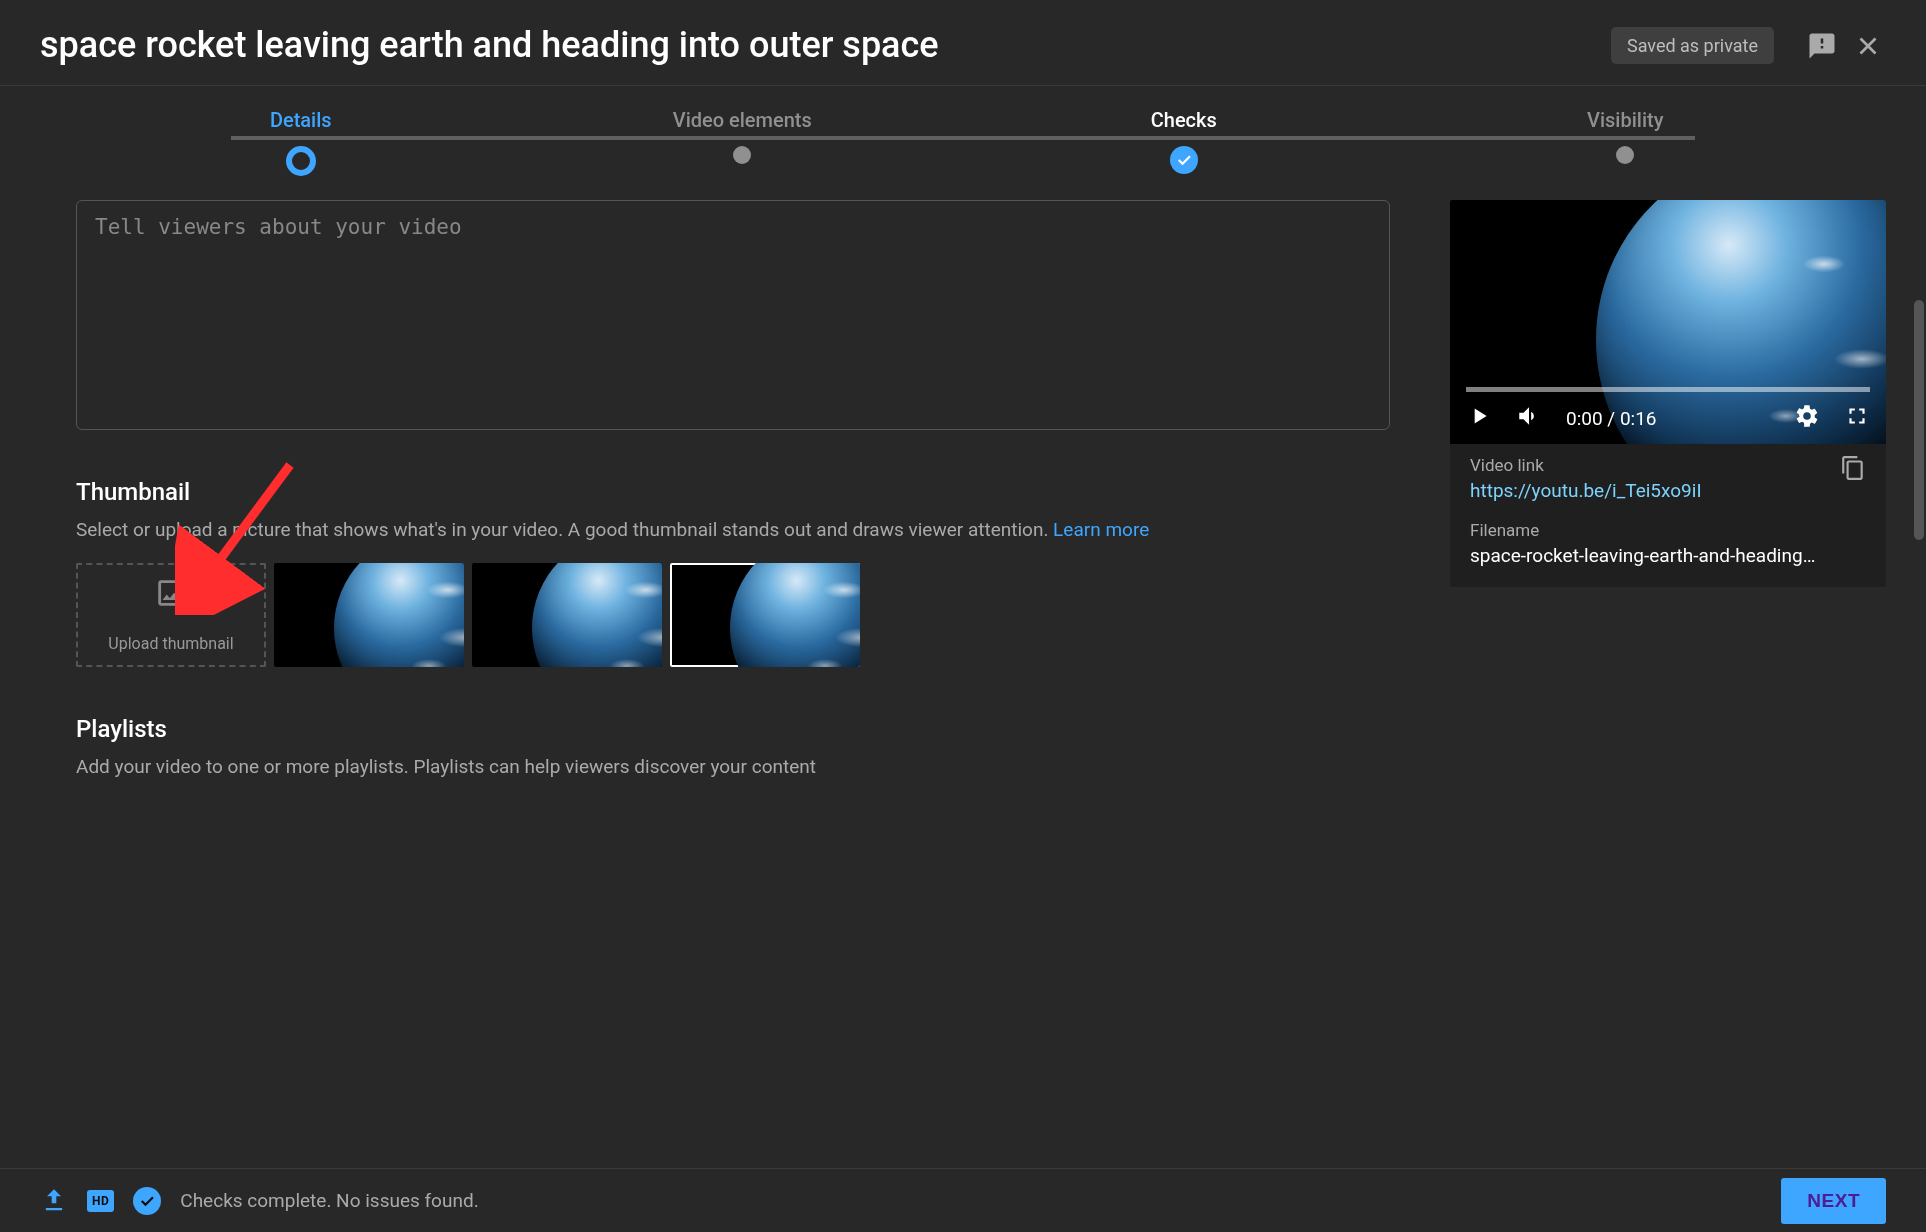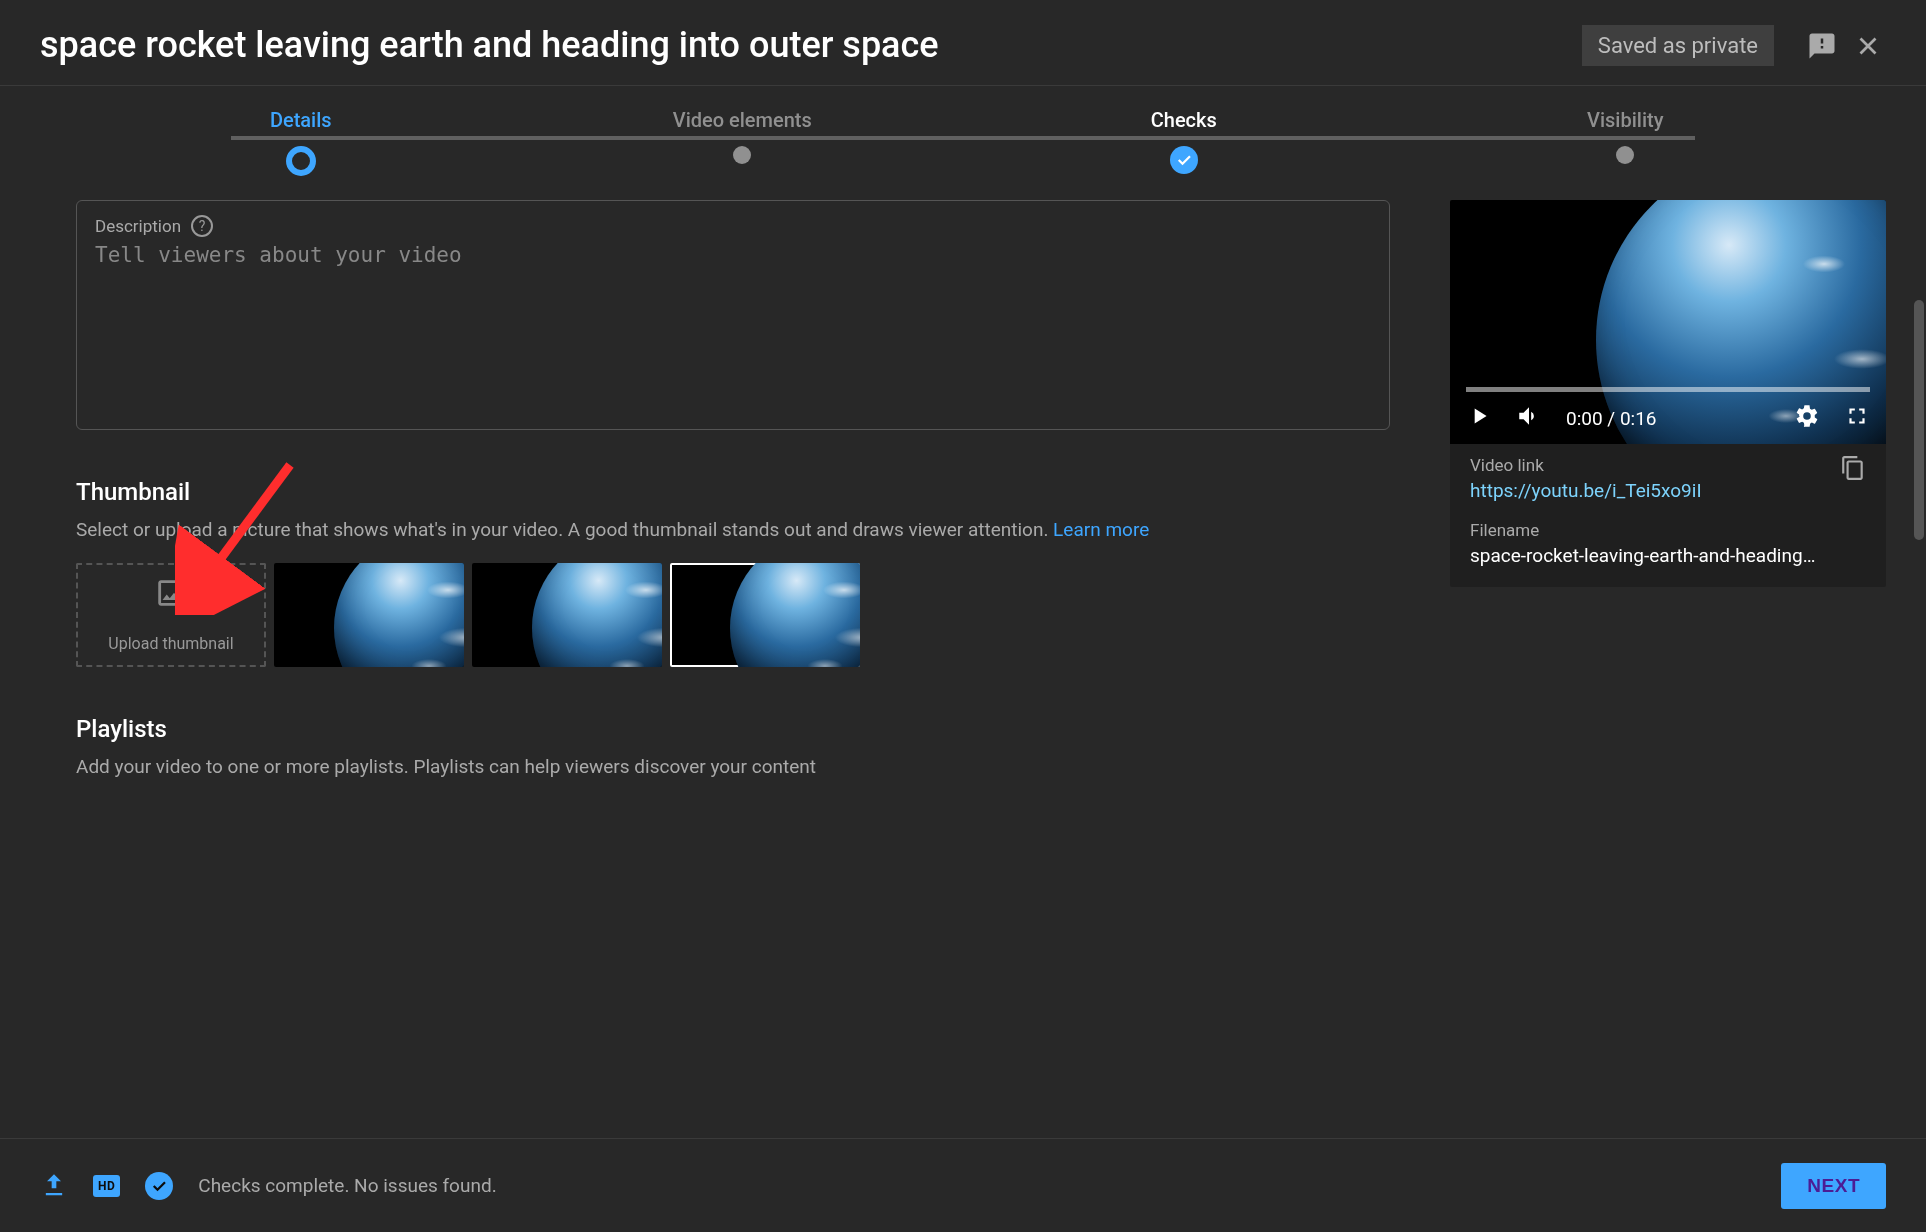--- a/index.html
+++ b/index.html
@@ -29,23 +29,23 @@
     flex: 1;
     font-size: 36px;
     font-weight: 500;
     color: #fff;
     line-height: 1.2;
     padding-right: 20px;
   }
   .saved-chip {
     background: #3f3f3f;
     color: #bdbdbd;
-    font-size: 22px;
+    font-size: 18px;
     padding: 8px 16px;
-    border-radius: 0;
+    border-radius: 5px;
     margin-right: 20px;
     white-space: nowrap;
   }
   .header-icon {
     width: 36px;
     height: 36px;
     display: flex;
     align-items: center;
     justify-content: center;
     color: #aaa;
@@ -257,25 +257,25 @@
   .meta-text { flex:1; min-width:0; }
   .meta-label { color: #aaa; font-size: 17px; margin-bottom: 4px; }
   .meta-link  { color: #7dd3fc; font-size: 19px; word-break: break-all; cursor:pointer; }
   .meta-value { color: #fff; font-size: 19px; white-space: nowrap; overflow:hidden; text-overflow: ellipsis; }
   .copy-btn { color:#aaa; cursor:pointer; }
   .copy-btn svg { width:26px; height:26px; }
 
   
   .footer {
     border-top: 1px solid #3a3a3a;
-    height: 94px;
+    height: 64px;
     display: flex;
     align-items: center;
     padding: 0 40px;
-    gap: 25px;
+    gap: 19px;
   }
   .footer-icon { color:#3ea6ff; display:flex; align-items:center; }
   .footer-icon svg { width: 28px; height: 28px; }
   .hd-badge {
     background:#3ea6ff;
     color:#0d0d0d;
     font-weight:700;
     font-size:12px;
     padding:4px 5px;
     border-radius:3px;
@@ -360,24 +360,20 @@
     <div class="step">
       <div class="step-label">Visibility</div>
       <div class="step-dot small"></div>
     </div>
   </div>
 
   <div class="content">
     <div class="main-col">
 
       <div class="desc-box">
-        <div class="desc-label-row">
-          <span class="desc-label">Description</span>
-          <span class="help-icon">?</span>
-        </div>
         <textarea class="desc-input" placeholder="Tell viewers about your video" style=""></textarea>
       </div>
 
       <div class="section-title">Thumbnail</div>
       <div class="section-help">
         <span>Select or upload a picture that shows what's in your video. A good thumbnail stands out and draws viewer attention. </span><a>Learn more</a>
       </div>
 
       <div class="thumb-row">
         <div class="thumb thumb-upload">

